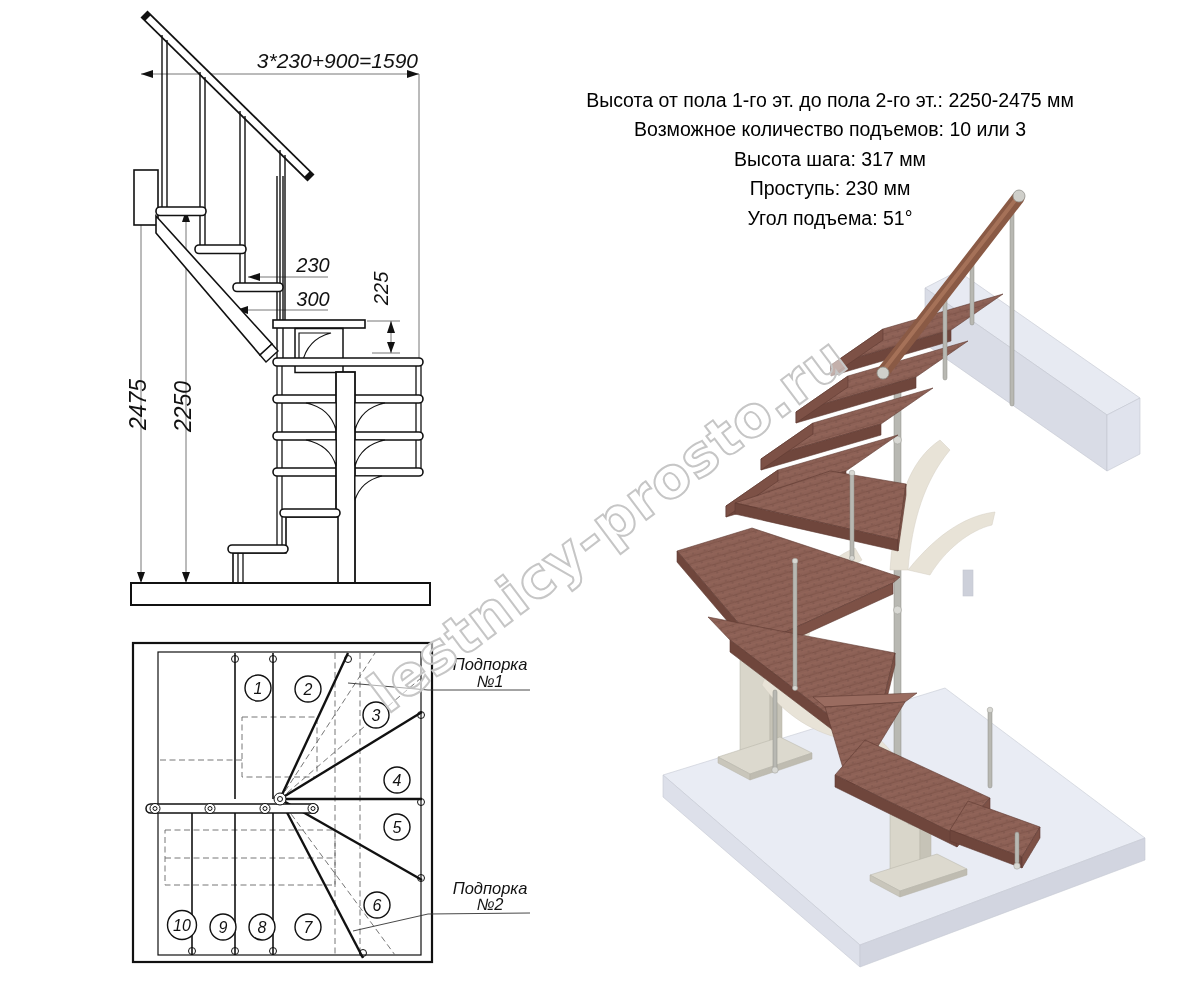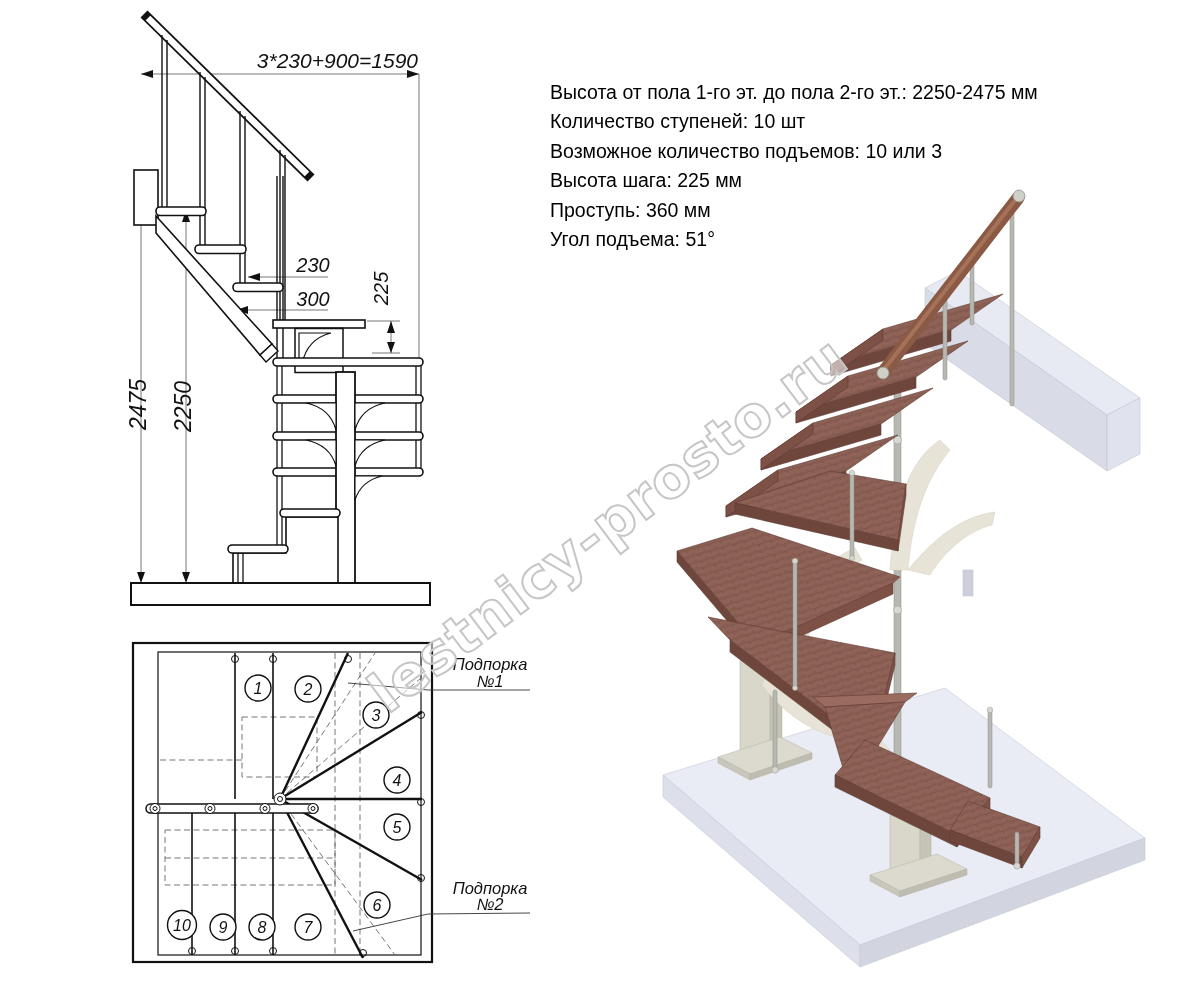--- a/index.html
+++ b/index.html
@@ -1,20 +1,20 @@
 <!DOCTYPE html>
 <html><head>
 <meta charset="utf-8">
 <style>
   html,body{margin:0;padding:0;background:#fff;}
   #canvas{position:relative;width:1191px;height:993px;background:#ffffff;overflow:hidden;
           font-family:"Liberation Sans",sans-serif;border-radius:12px;}
   .abs{position:absolute;}
   
-  #specs{left:550px;top:78px;width:560px;color:#000;font-size:19.5px;line-height:29.4px;}
+  #specs{left:550px;top:86px;width:560px;color:#000;font-size:19.5px;line-height:29.4px;text-align:center;}
   
   #watermark{left:288px;top:489px;width:640px;height:72px;line-height:72px;text-align:center;
      transform:rotate(-37deg);transform-origin:50% 50%;
      font-family:"DejaVu Sans",sans-serif;font-weight:bold;font-size:56px;letter-spacing:1px;
      color:rgba(255,255,255,0.55);-webkit-text-stroke:2px #c6c6c6;z-index:30;pointer-events:none;}
   svg text{font-family:"Liberation Sans",sans-serif;}
   .dimtxt{font-style:italic;fill:#111;}
   .lbl{font-style:italic;fill:#111;}
 </style>
 </head>
@@ -223,24 +223,23 @@
     <g class="lbl" font-size="16.5" text-anchor="middle">
       <text x="365" y="30">Подпорка</text>
       <text x="365" y="47">№1</text>
       <text x="365" y="254">Подпорка</text>
       <text x="365" y="270">№2</text>
     </g>
   </svg>
 
   <div class="abs" id="specs">
     <div>Высота от пола 1-го эт. до пола 2-го эт.: 2250-2475 мм</div>
-    <div>Количество ступеней: 10 шт</div>
     <div>Возможное количество подъемов: 10 или 3</div>
-    <div>Высота шага: 225 мм</div>
-    <div>Проступь: 360 мм</div>
+    <div>Высота шага: 317 мм</div>
+    <div>Проступь: 230 мм</div>
     <div>Угол подъема: 51°</div>
   </div>
 
   <svg class="abs" style="left:640px;top:140px;" width="545" height="845" viewBox="0 0 545 845">
     <defs>
       <pattern id="wood" patternUnits="userSpaceOnUse" width="12" height="7" patternTransform="rotate(-16)">
         <rect width="12" height="7" fill="#8d6156"></rect>
         <line x1="0" y1="1.5" x2="12" y2="1" stroke="#7a5045" stroke-width="0.8"></line>
         <line x1="0" y1="4.8" x2="12" y2="4.5" stroke="#96675b" stroke-width="0.6"></line>
         <circle cx="3" cy="3" r="0.6" fill="#63413a"></circle>

